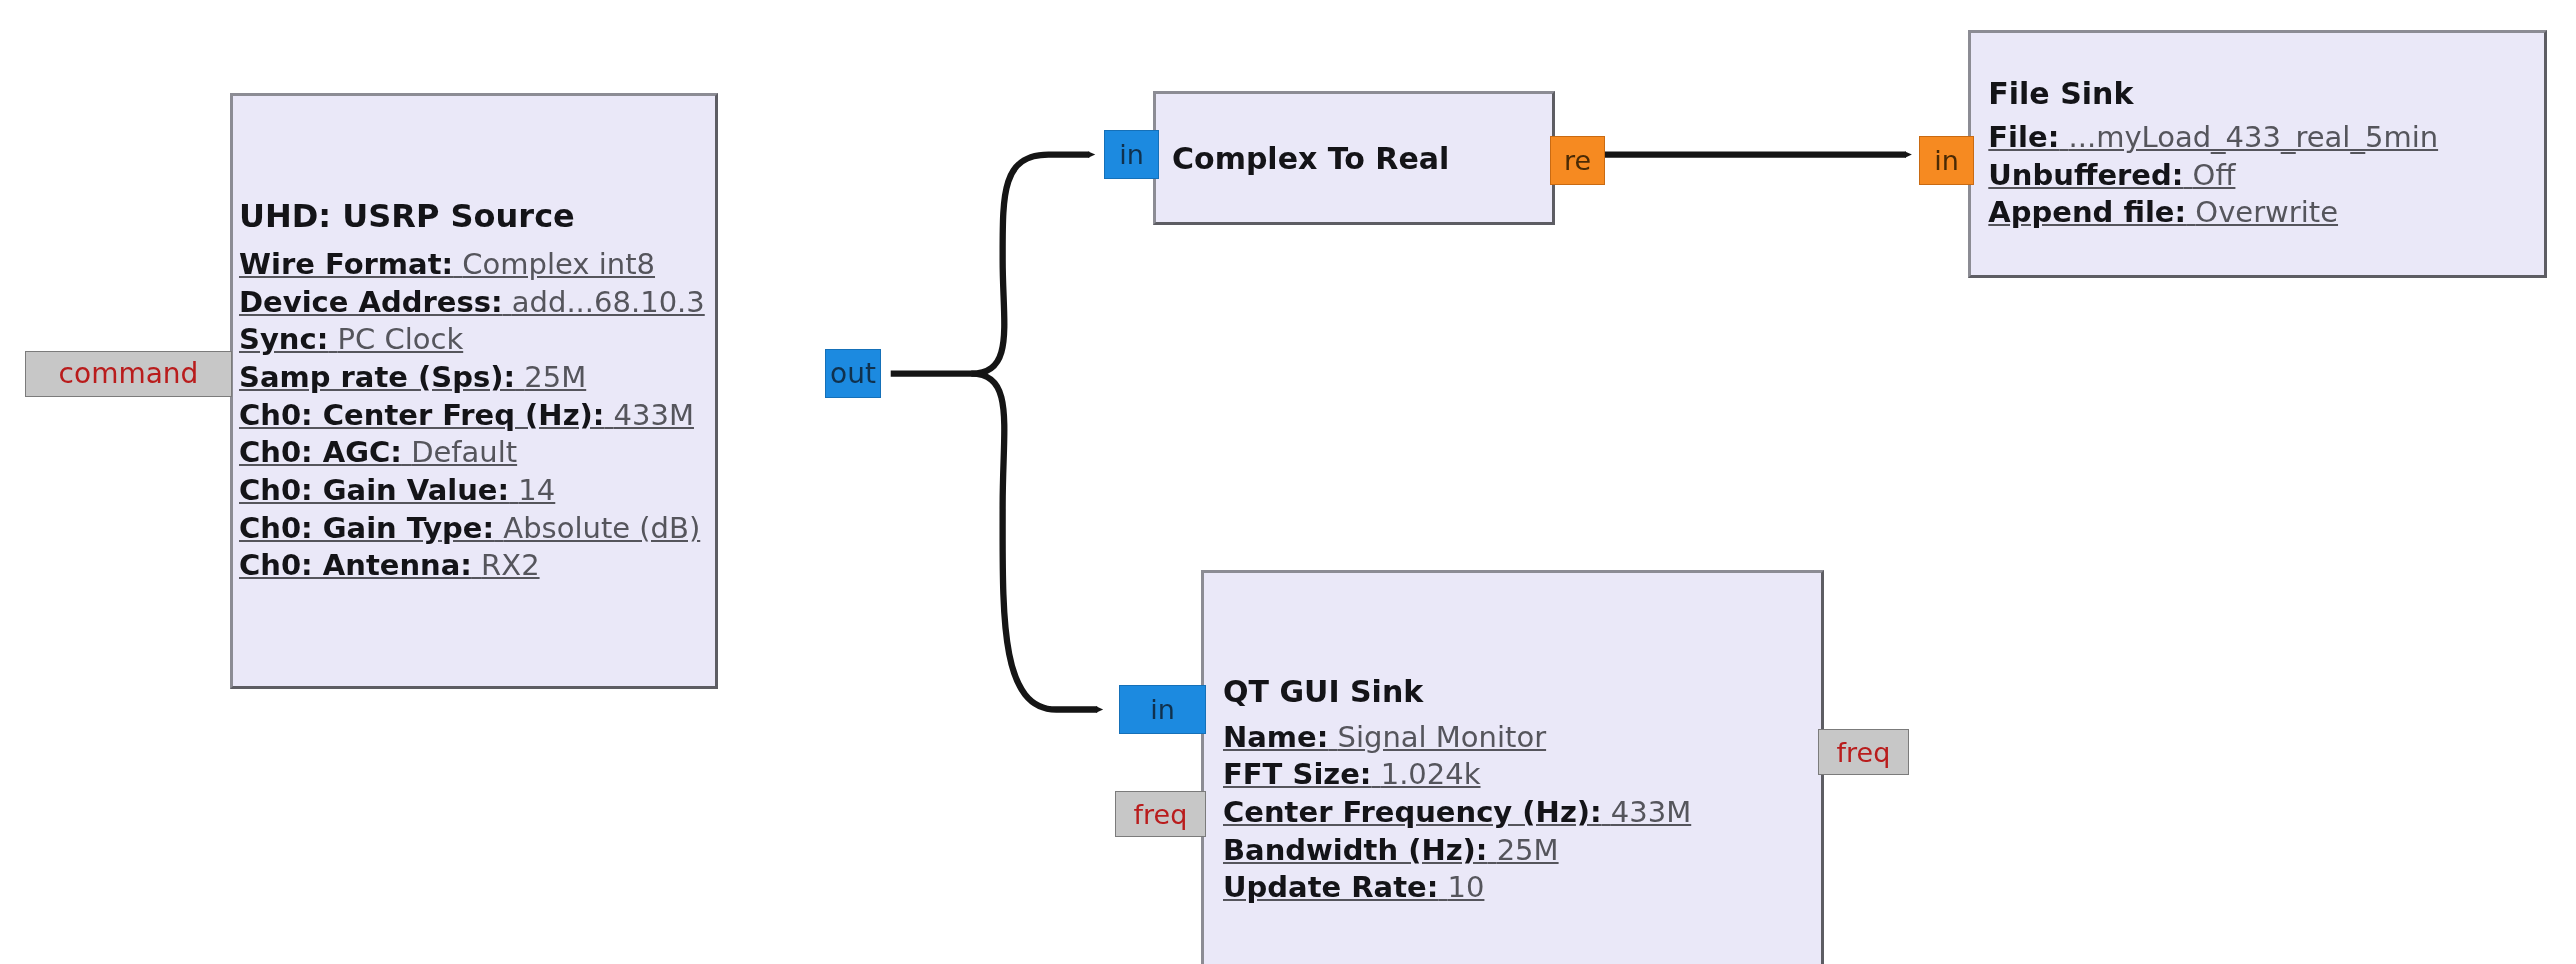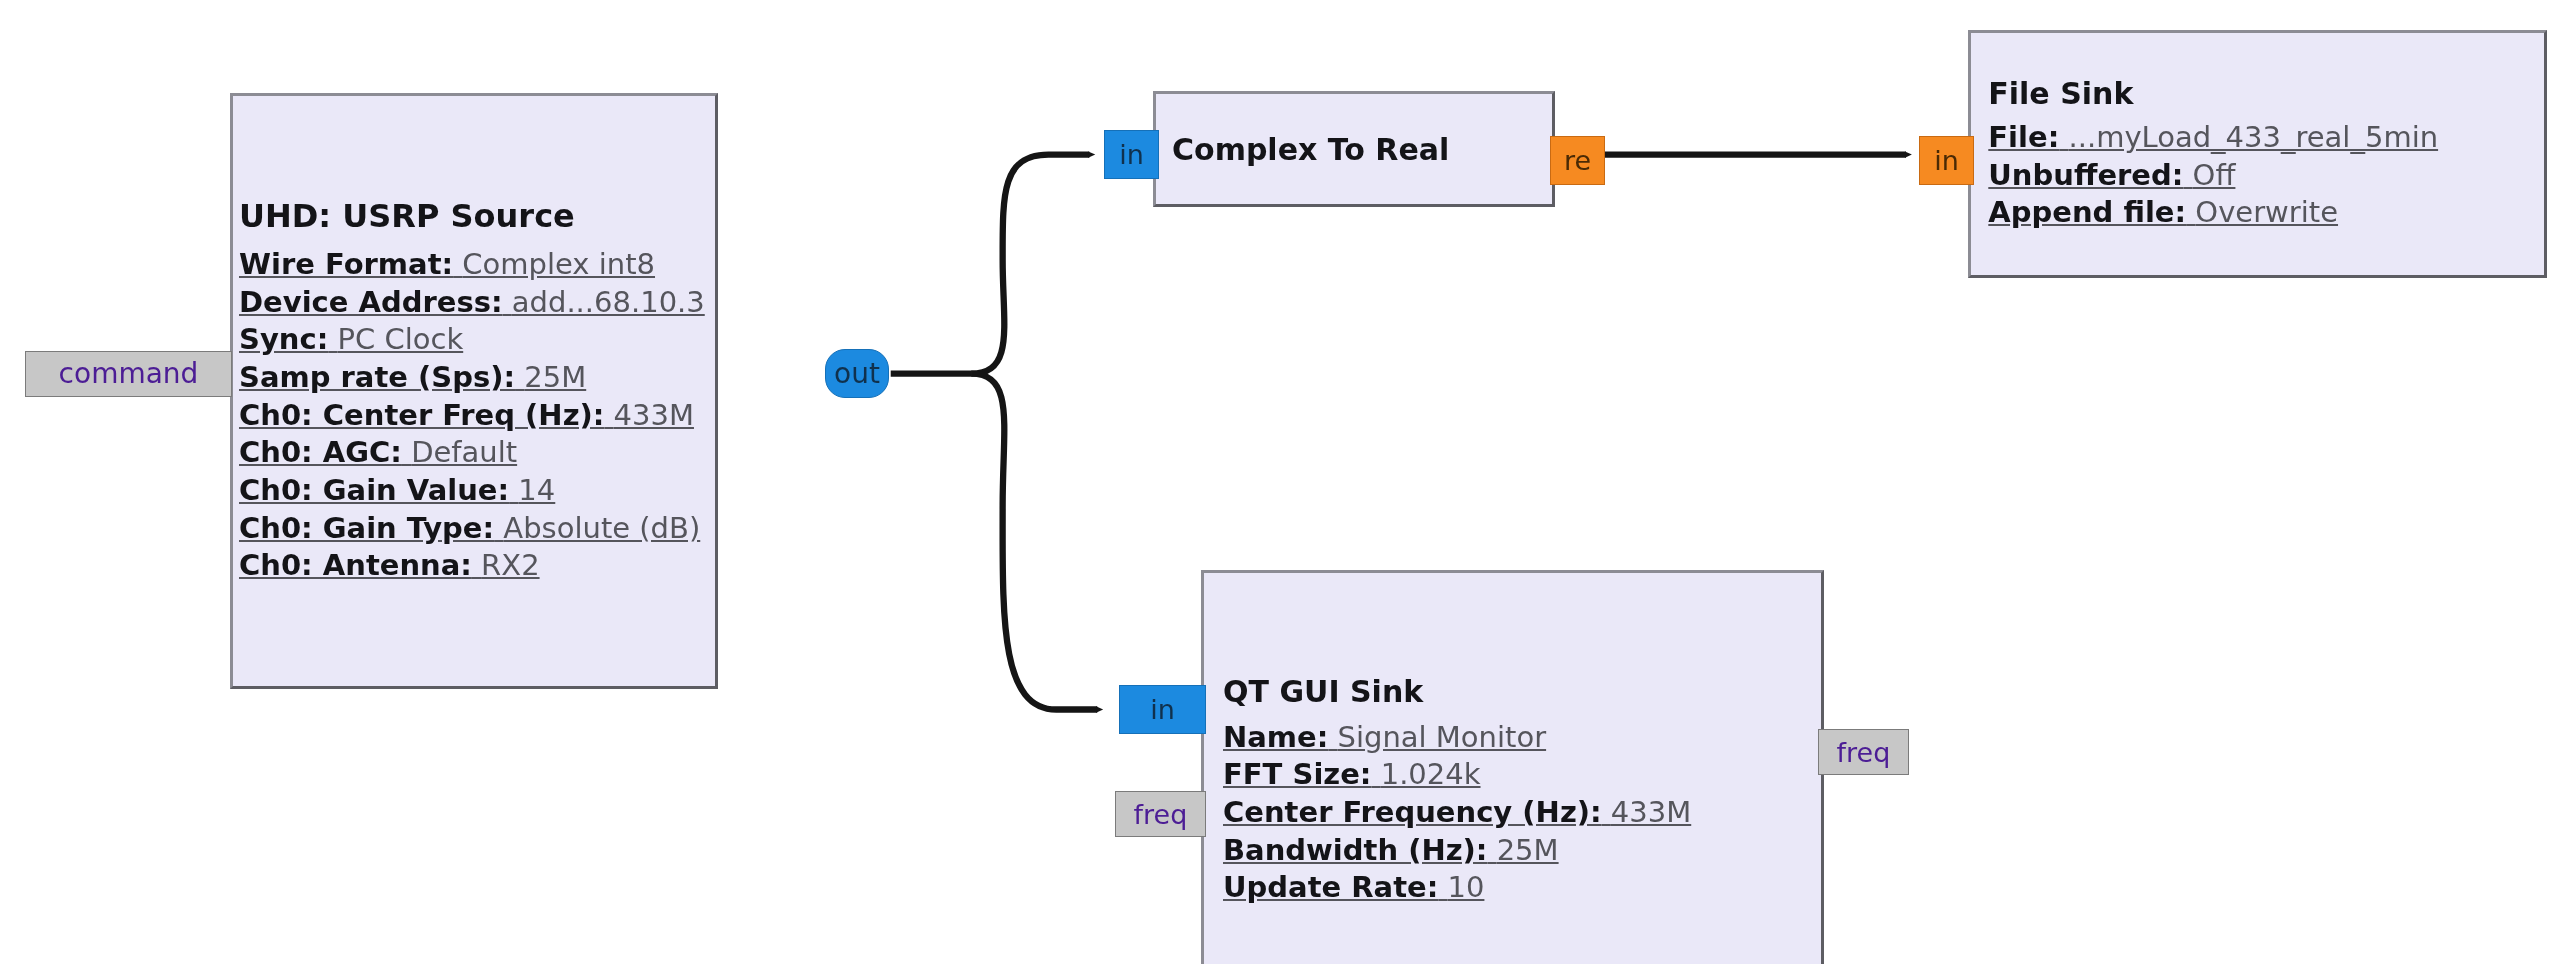--- a/index.html
+++ b/index.html
@@ -71,21 +71,21 @@
   }
   .port.data-float {
     background: #f68a21;
     border: 1.6px solid #c96a12;
     color: #4a2a05;
     margin-top: 6px;
   }
   .port.msg {
     background: #c7c7c7;
     border: 1.6px solid #7b7b7b;
-    color: #4c1d95;
+    color: #b91c1c;
   }
 
   
   #wires {
     position: absolute;
     left: 0; top: 0;
     width: 2576px;
     height: 965px;
     z-index: 3;
     pointer-events: none;
@@ -149,23 +149,23 @@
       </div>
       <div class="grc-param">
         <span class="k">Ch0: Antenna:</span>
         <span>RX2</span>
       </div>
     </div>
   </div>
 
   <div class="port msg" style="left:25px; top:351px; width:207px; height:46px; font-size:28px;">command</div>
 
-  <div class="port data-complex" style="left:825px; top:349px; width:64px; height:49px; font-size:28px;border-radius:20px;">out</div>
-
-  <div class="grc-block" style="left:1153px; top:91px; width:402px; height:116px; padding:0 16px;">
+  <div class="port data-complex" style="left:825px; top:349px; width:56px; height:49px; font-size:28px;">out</div>
+
+  <div class="grc-block" style="left:1153px; top:91px; width:402px; height:134px; padding:0 16px;">
     <div class="grc-title" style="font-size:30px;">Complex To Real</div>
   </div>
 
   <div class="port data-complex" style="left:1104px; top:130px; width:55px; height:49px; font-size:27px;">in</div>
 
   <div class="port data-float" style="left:1550px; top:130px; width:55px; height:49px; font-size:27px;">re</div>
 
   <div class="grc-block" style="left:1968px; top:30px; width:579px; height:248px; padding:9.5px 17.3px;">
     <div class="grc-title" style="font-size:30px; margin-bottom:8px;">File Sink</div>
     <div class="grc-params" style="font-size:29px;">

